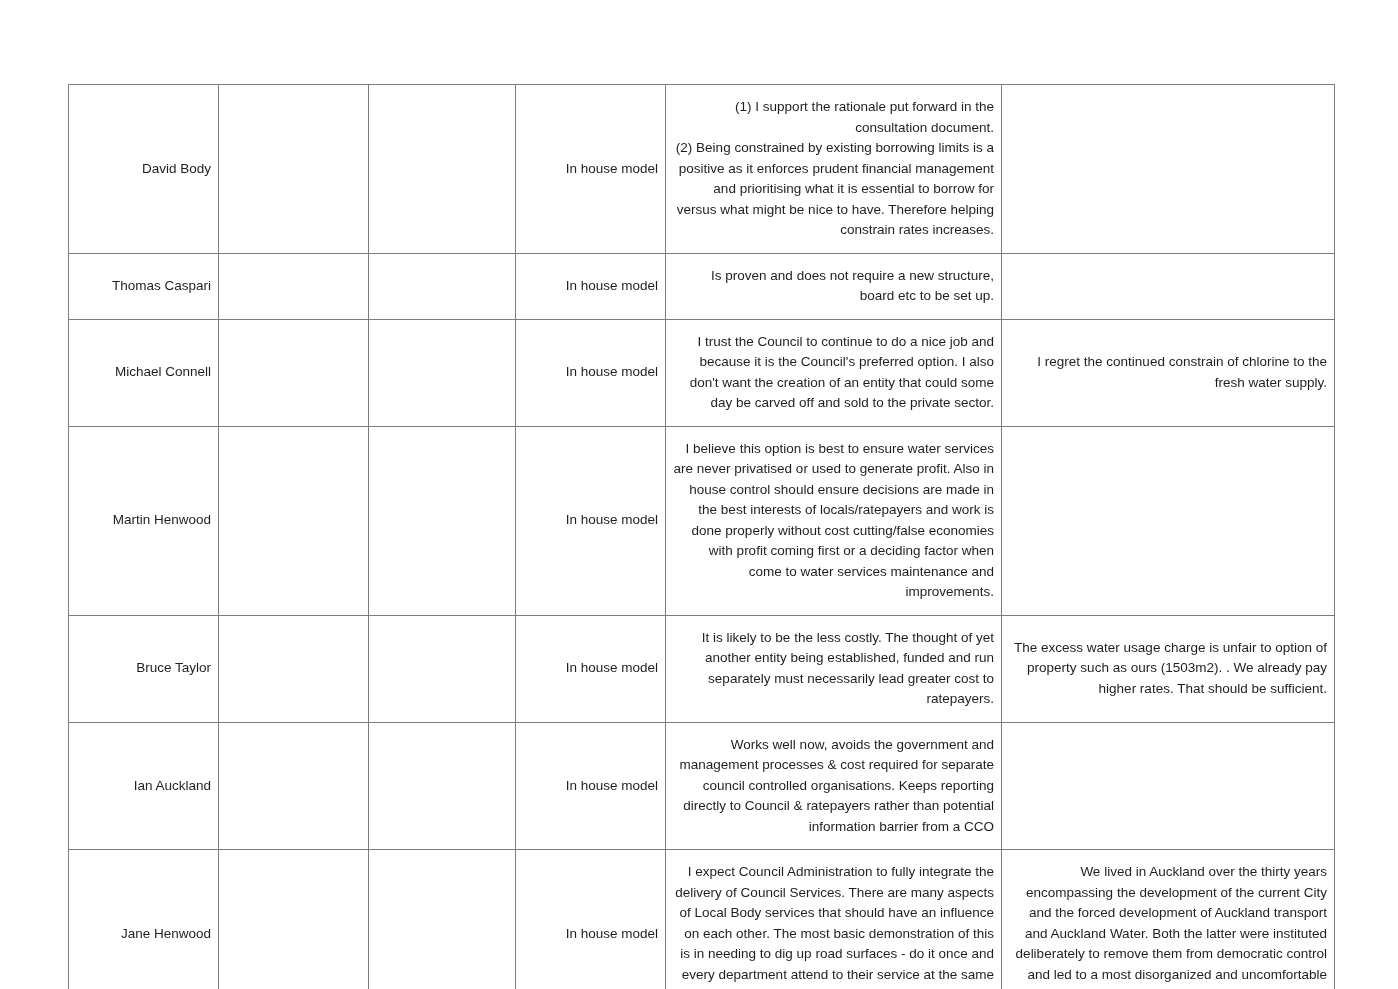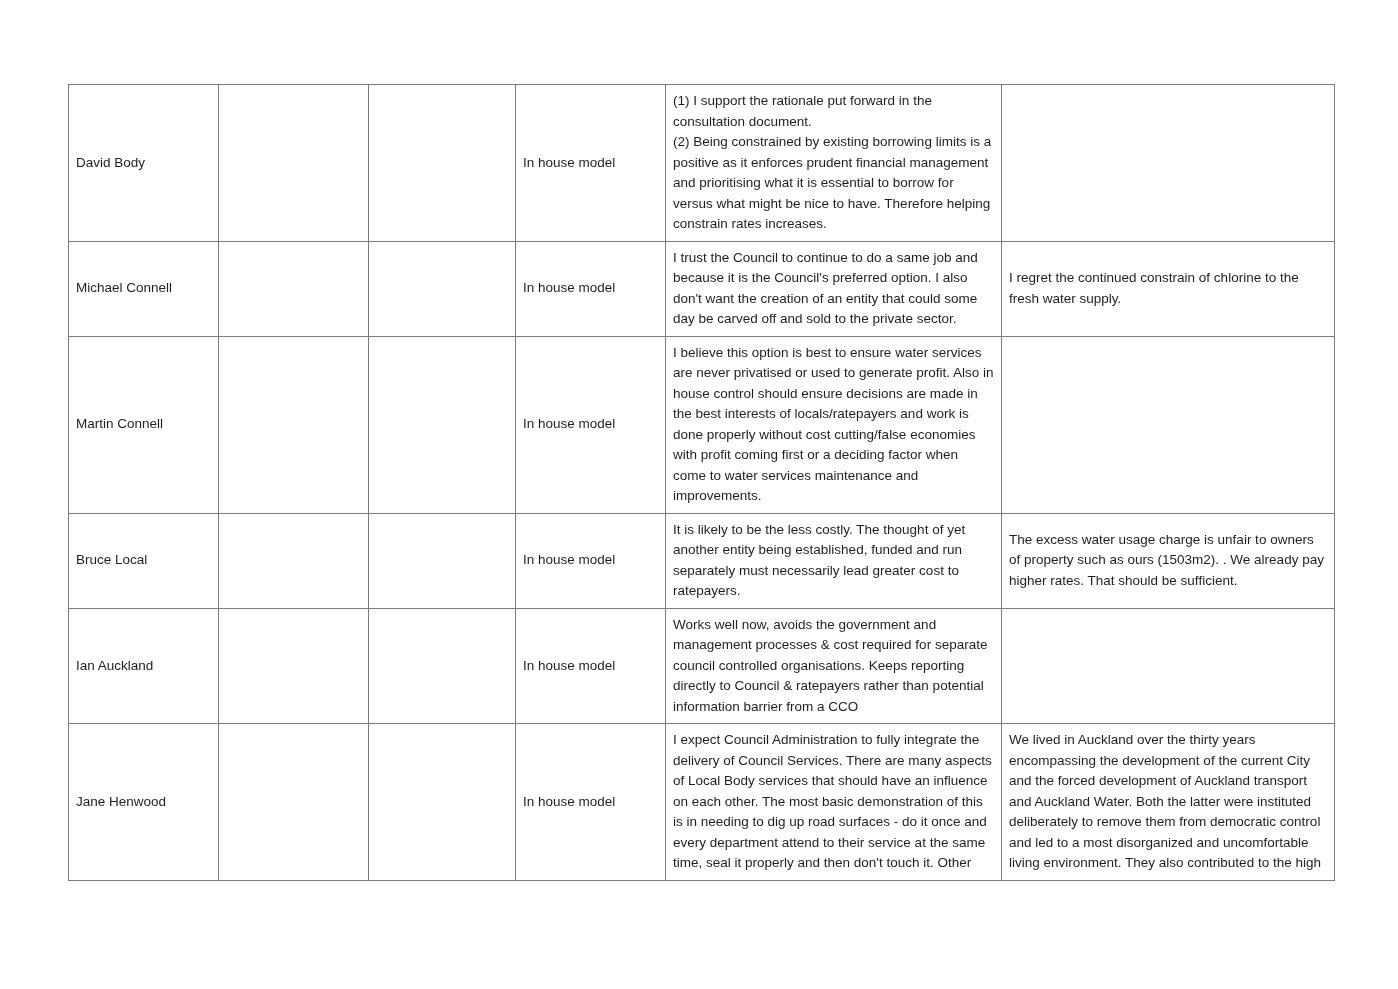--- a/index.html
+++ b/index.html
@@ -21,27 +21,28 @@
     position: absolute;
     left: 68px;
     top: 84px;
     width: 1266px;
     border-collapse: collapse;
     table-layout: fixed;
   }
   table.submissions td {
     border: 1px solid #7d7d7d;
     vertical-align: middle;
-    padding: 6px 7px;
+    padding: 12px 7px;
     overflow: hidden;
     color: #1f1f1f;
     font-size: 13.5px;
     line-height: 20.5px;
     white-space: pre-wrap;
     word-wrap: break-word;
+    text-align: right;
   }
 </style>
 </head>
 <body>
 
 <div class="page">
   <table class="submissions">
     <colgroup>
       <col style="width:150px">
       <col style="width:150px">
@@ -53,43 +54,51 @@
     <tbody>
         <tr style="height: 153px;">
           <td>David Body</td>
           <td></td>
           <td></td>
           <td>In house model</td>
           <td>(1) I support the rationale put forward in the consultation document.
 (2) Being constrained by existing borrowing limits is a positive as it enforces prudent financial management and prioritising what it is essential to borrow for versus what might be nice to have. Therefore helping constrain rates increases.</td>
           <td></td>
         </tr>
+        <tr style="height: 52px;">
+          <td>Thomas Caspari</td>
+          <td></td>
+          <td></td>
+          <td>In house model</td>
+          <td>Is proven and does not require a new structure, board etc to be set up.</td>
+          <td></td>
+        </tr>
         <tr style="height: 92px;">
           <td>Michael Connell</td>
           <td></td>
           <td></td>
           <td>In house model</td>
-          <td>I trust the Council to continue to do a same job and because it is the Council's preferred option. I also don't want the creation of an entity that could some day be carved off and sold to the private sector.</td>
+          <td>I trust the Council to continue to do a nice job and because it is the Council's preferred option. I also don't want the creation of an entity that could some day be carved off and sold to the private sector.</td>
           <td>I regret the continued constrain of chlorine to the fresh water supply.</td>
         </tr>
         <tr style="height: 150px;">
-          <td>Martin Connell</td>
+          <td>Martin Henwood</td>
           <td></td>
           <td></td>
           <td>In house model</td>
           <td>I believe this option is best to ensure water services are never privatised or used to generate profit. Also in house control should ensure decisions are made in the best interests of locals/ratepayers and work is done properly without cost cutting/false economies with profit coming first or a deciding factor when come to water services maintenance and improvements.</td>
           <td></td>
         </tr>
         <tr style="height: 93px;">
-          <td>Bruce Local</td>
+          <td>Bruce Taylor</td>
           <td></td>
           <td></td>
           <td>In house model</td>
           <td>It is likely to be the less costly. The thought of yet another entity being established, funded and run separately must necessarily lead greater cost to ratepayers.</td>
-          <td>The excess water usage charge is unfair to owners of property such as ours (1503m2). . We already pay higher rates. That should be sufficient.</td>
+          <td>The excess water usage charge is unfair to option of property such as ours (1503m2). . We already pay higher rates. That should be sufficient.</td>
         </tr>
         <tr style="height: 113px;">
           <td>Ian Auckland</td>
           <td></td>
           <td></td>
           <td>In house model</td>
           <td>Works well now, avoids the government and management processes &amp; cost required for separate council controlled organisations. Keeps reporting directly to Council &amp; ratepayers rather than potential information barrier from a CCO</td>
           <td></td>
         </tr>
         <tr style="height: 146px;">

